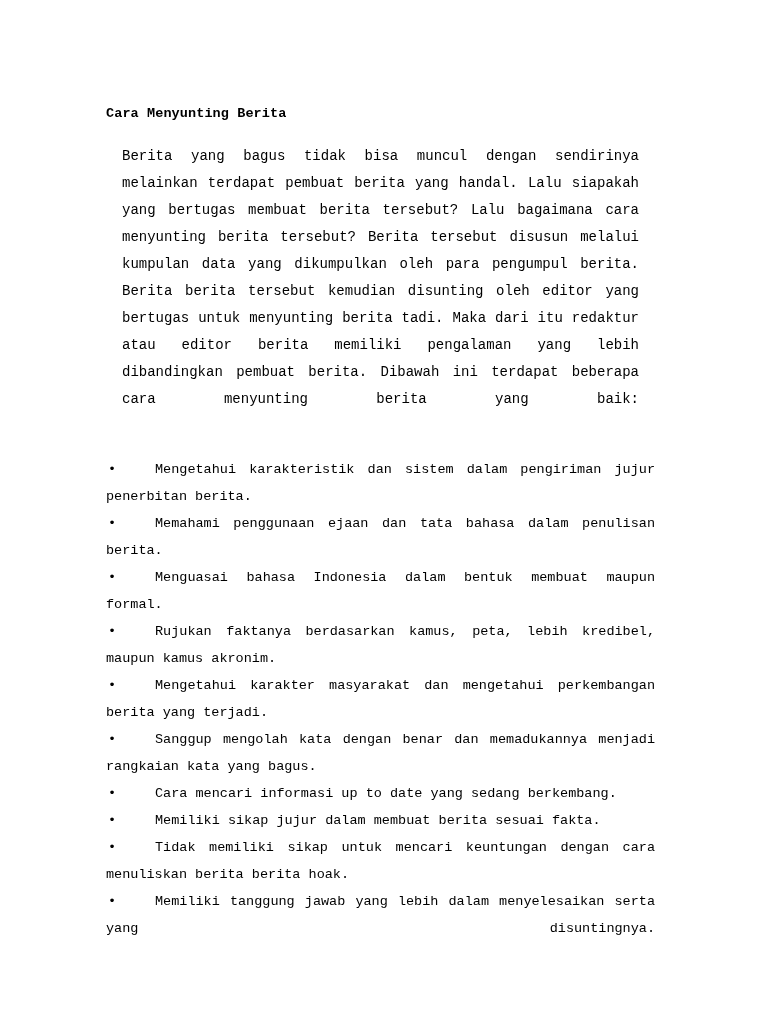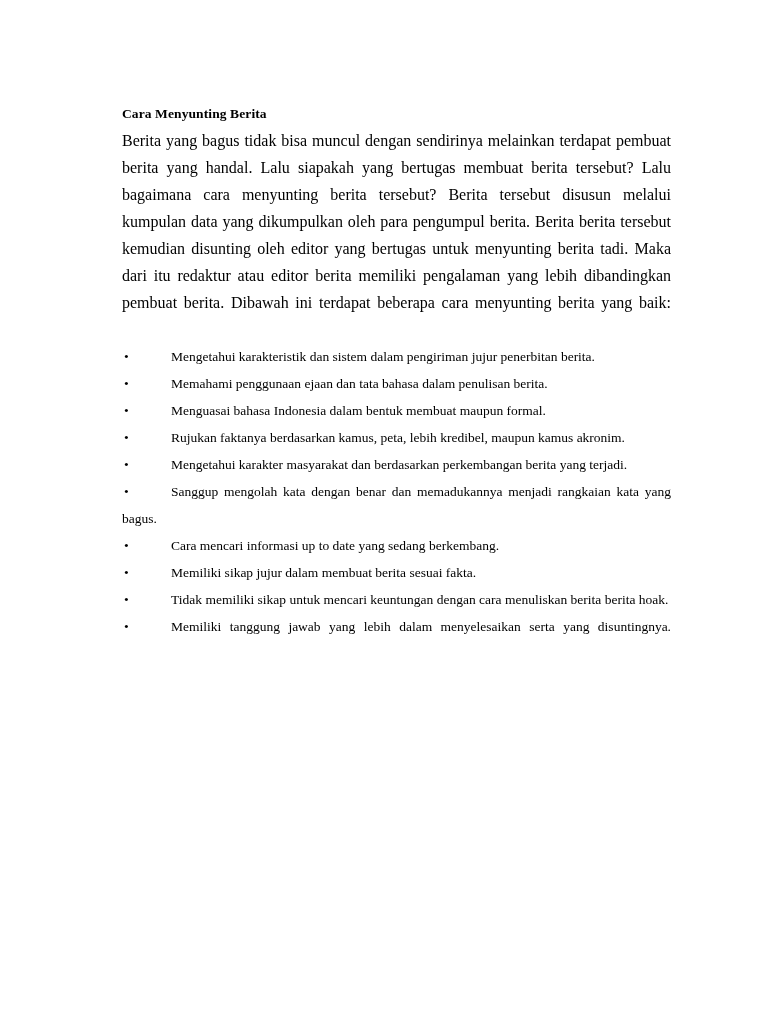--- a/index.html
+++ b/index.html
@@ -17,36 +17,37 @@
   }
   .page {
     position: relative;
     width: 768px;
     height: 1024px;
     background: #ffffff;
     box-sizing: border-box;
   }
   .doc-body {
     position: absolute;
-    left: 122px;
+    left: 106px;
     top: 100px;
     width: 549px;
+    font-family: Liberation Mono, monospace;
   }
   .doc-heading {
     font-size: 13.5px;
     font-weight: bold;
     line-height: 27px;
     margin: 0 0 0 0;
     text-align: left;
     letter-spacing: 0.1px;
   }
   .doc-paragraph {
-    font-size: 16px;
+    font-size: 14px;
     line-height: 27px;
-    margin: 0;
+    margin: 16px;
     text-align: justify;
     text-justify: inter-word;
   }
   .bullet-list {
     list-style: none;
     margin: 0;
     padding: 0;
   }
   .bullet-item {
     position: relative;
@@ -104,21 +105,21 @@
       <li class="bullet-item">
         <span class="bullet-marker">•</span>
         <span class="bullet-text"><span class="bullet-indent"></span><span>Menguasai bahasa Indonesia dalam bentuk membuat maupun formal.</span></span>
       </li>
       <li class="bullet-item">
         <span class="bullet-marker">•</span>
         <span class="bullet-text"><span class="bullet-indent"></span><span>Rujukan faktanya berdasarkan kamus, peta, lebih kredibel, maupun kamus akronim.</span></span>
       </li>
       <li class="bullet-item">
         <span class="bullet-marker">•</span>
-        <span class="bullet-text"><span class="bullet-indent"></span><span>Mengetahui karakter masyarakat dan berdasarkan perkembangan berita yang terjadi.</span></span>
+        <span class="bullet-text"><span class="bullet-indent"></span><span>Mengetahui karakter masyarakat dan mengetahui perkembangan berita yang terjadi.</span></span>
       </li>
       <li class="bullet-item">
         <span class="bullet-marker">•</span>
         <span class="bullet-text"><span class="bullet-indent"></span><span>Sanggup mengolah kata dengan benar dan memadukannya menjadi rangkaian kata yang bagus.</span></span>
       </li>
       <li class="bullet-item">
         <span class="bullet-marker">•</span>
         <span class="bullet-text"><span class="bullet-indent"></span><span>Cara mencari informasi up to date yang sedang berkembang.</span></span>
       </li>
       <li class="bullet-item">

